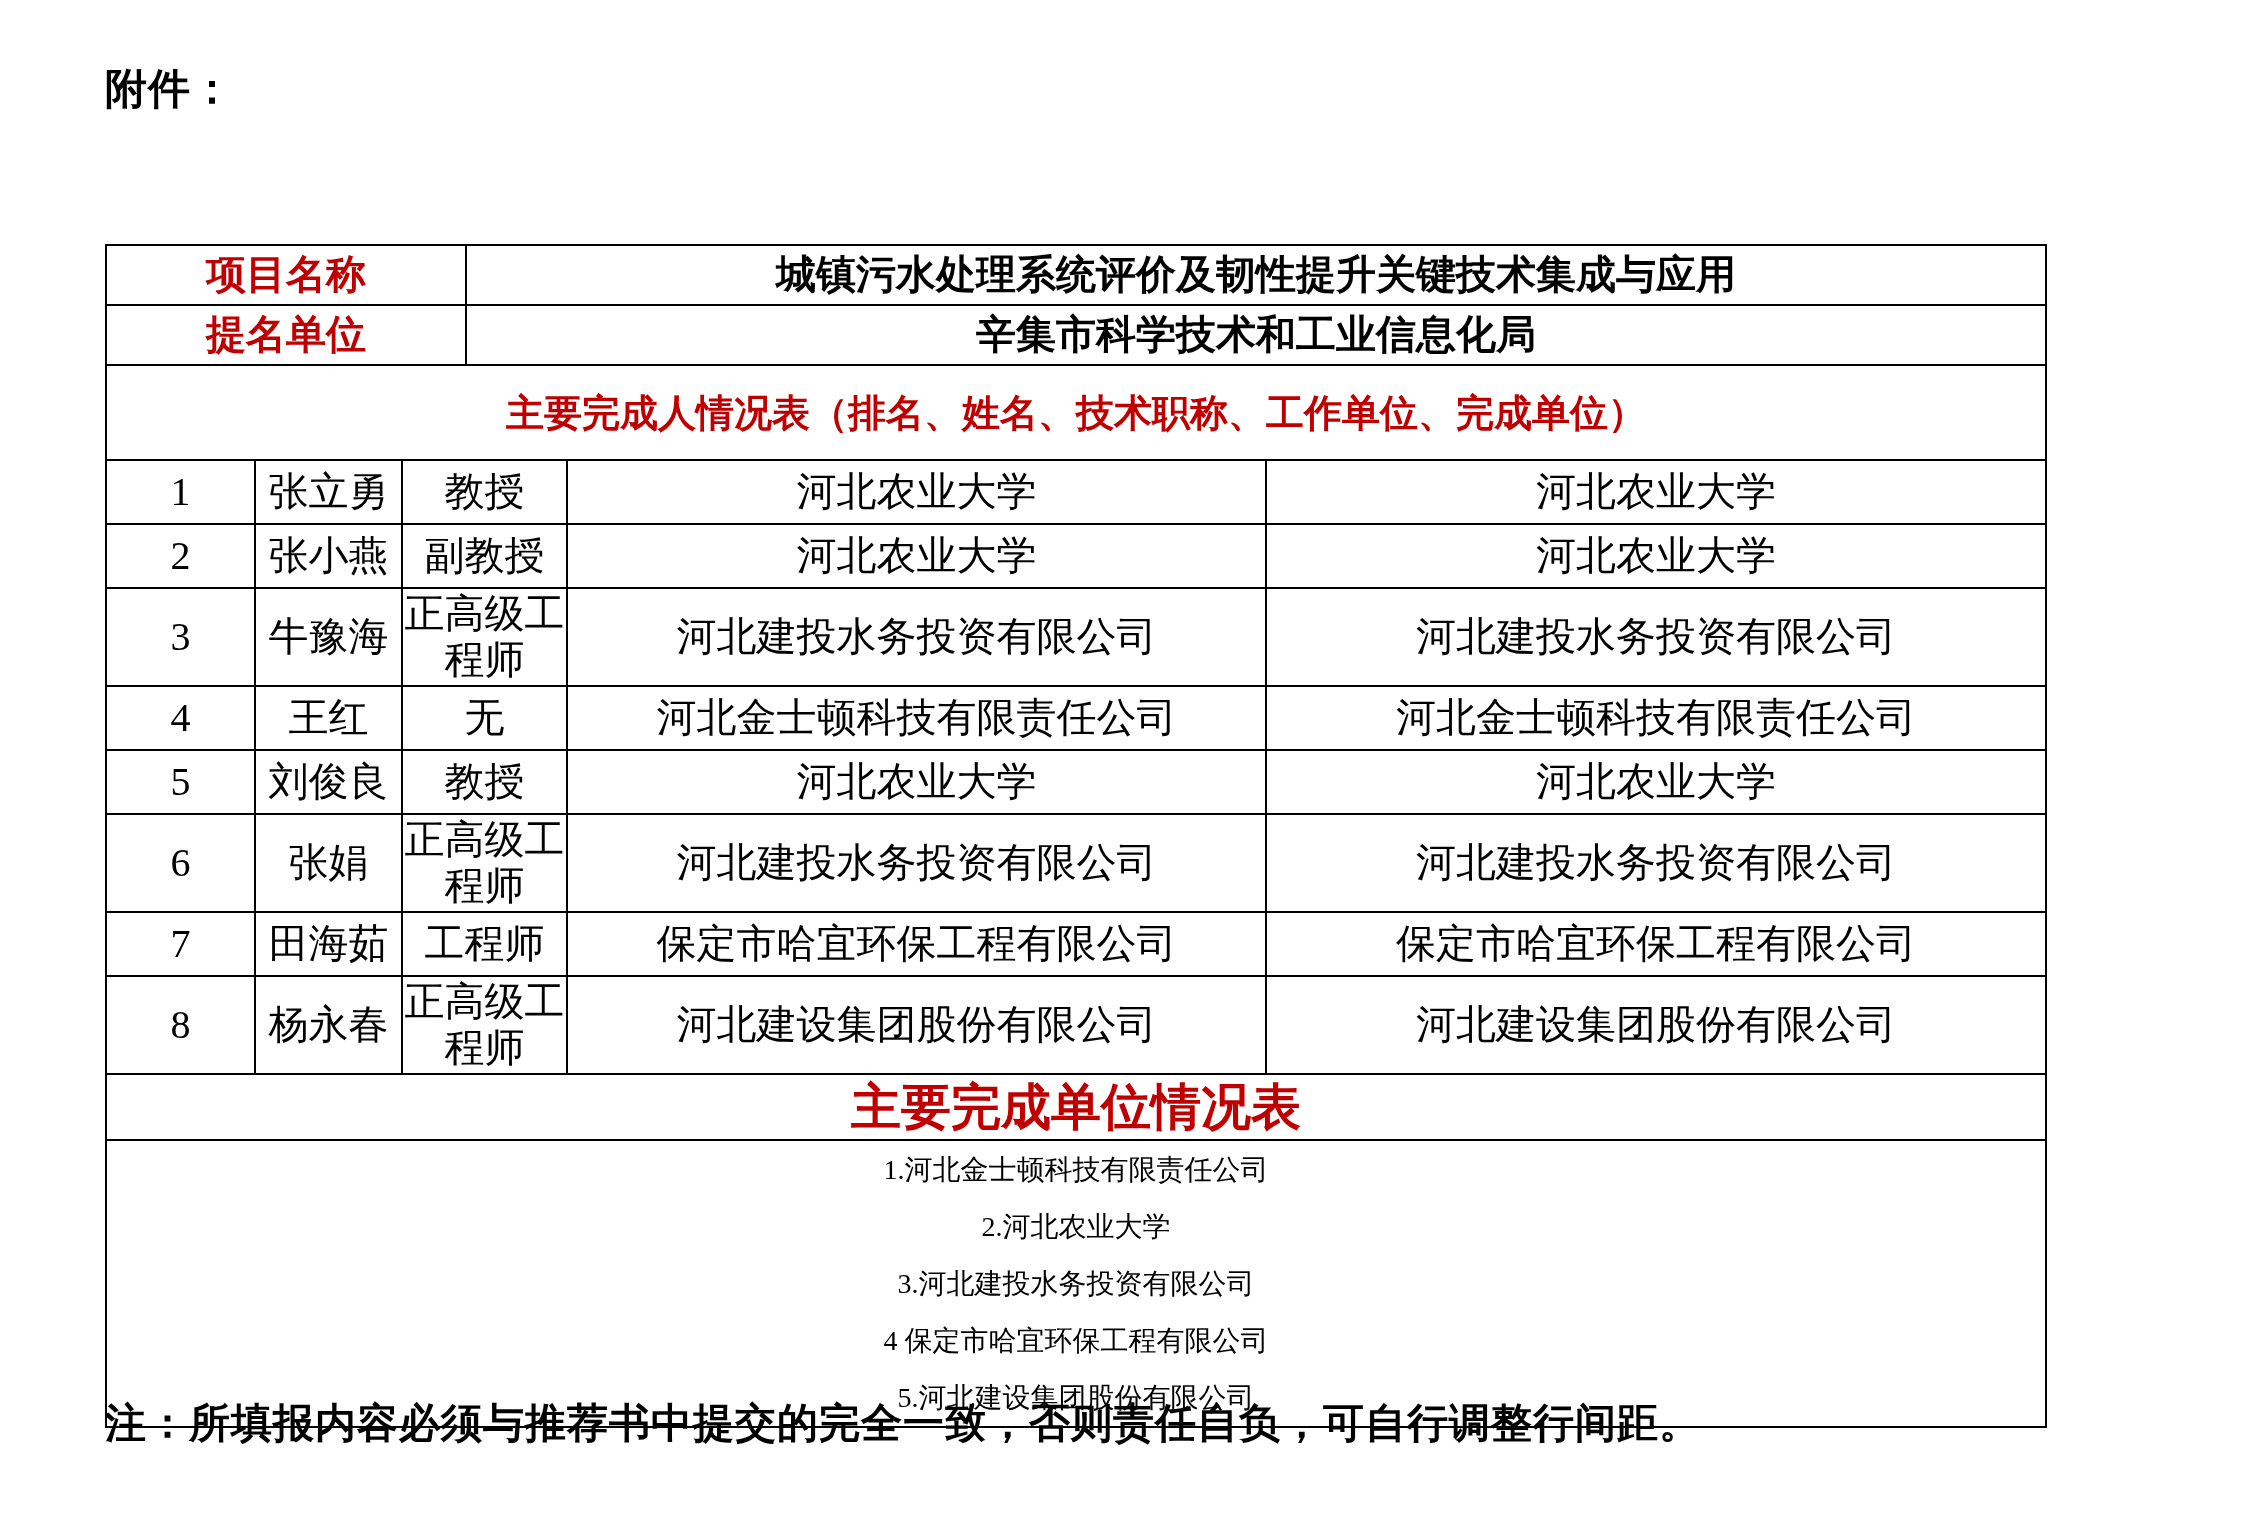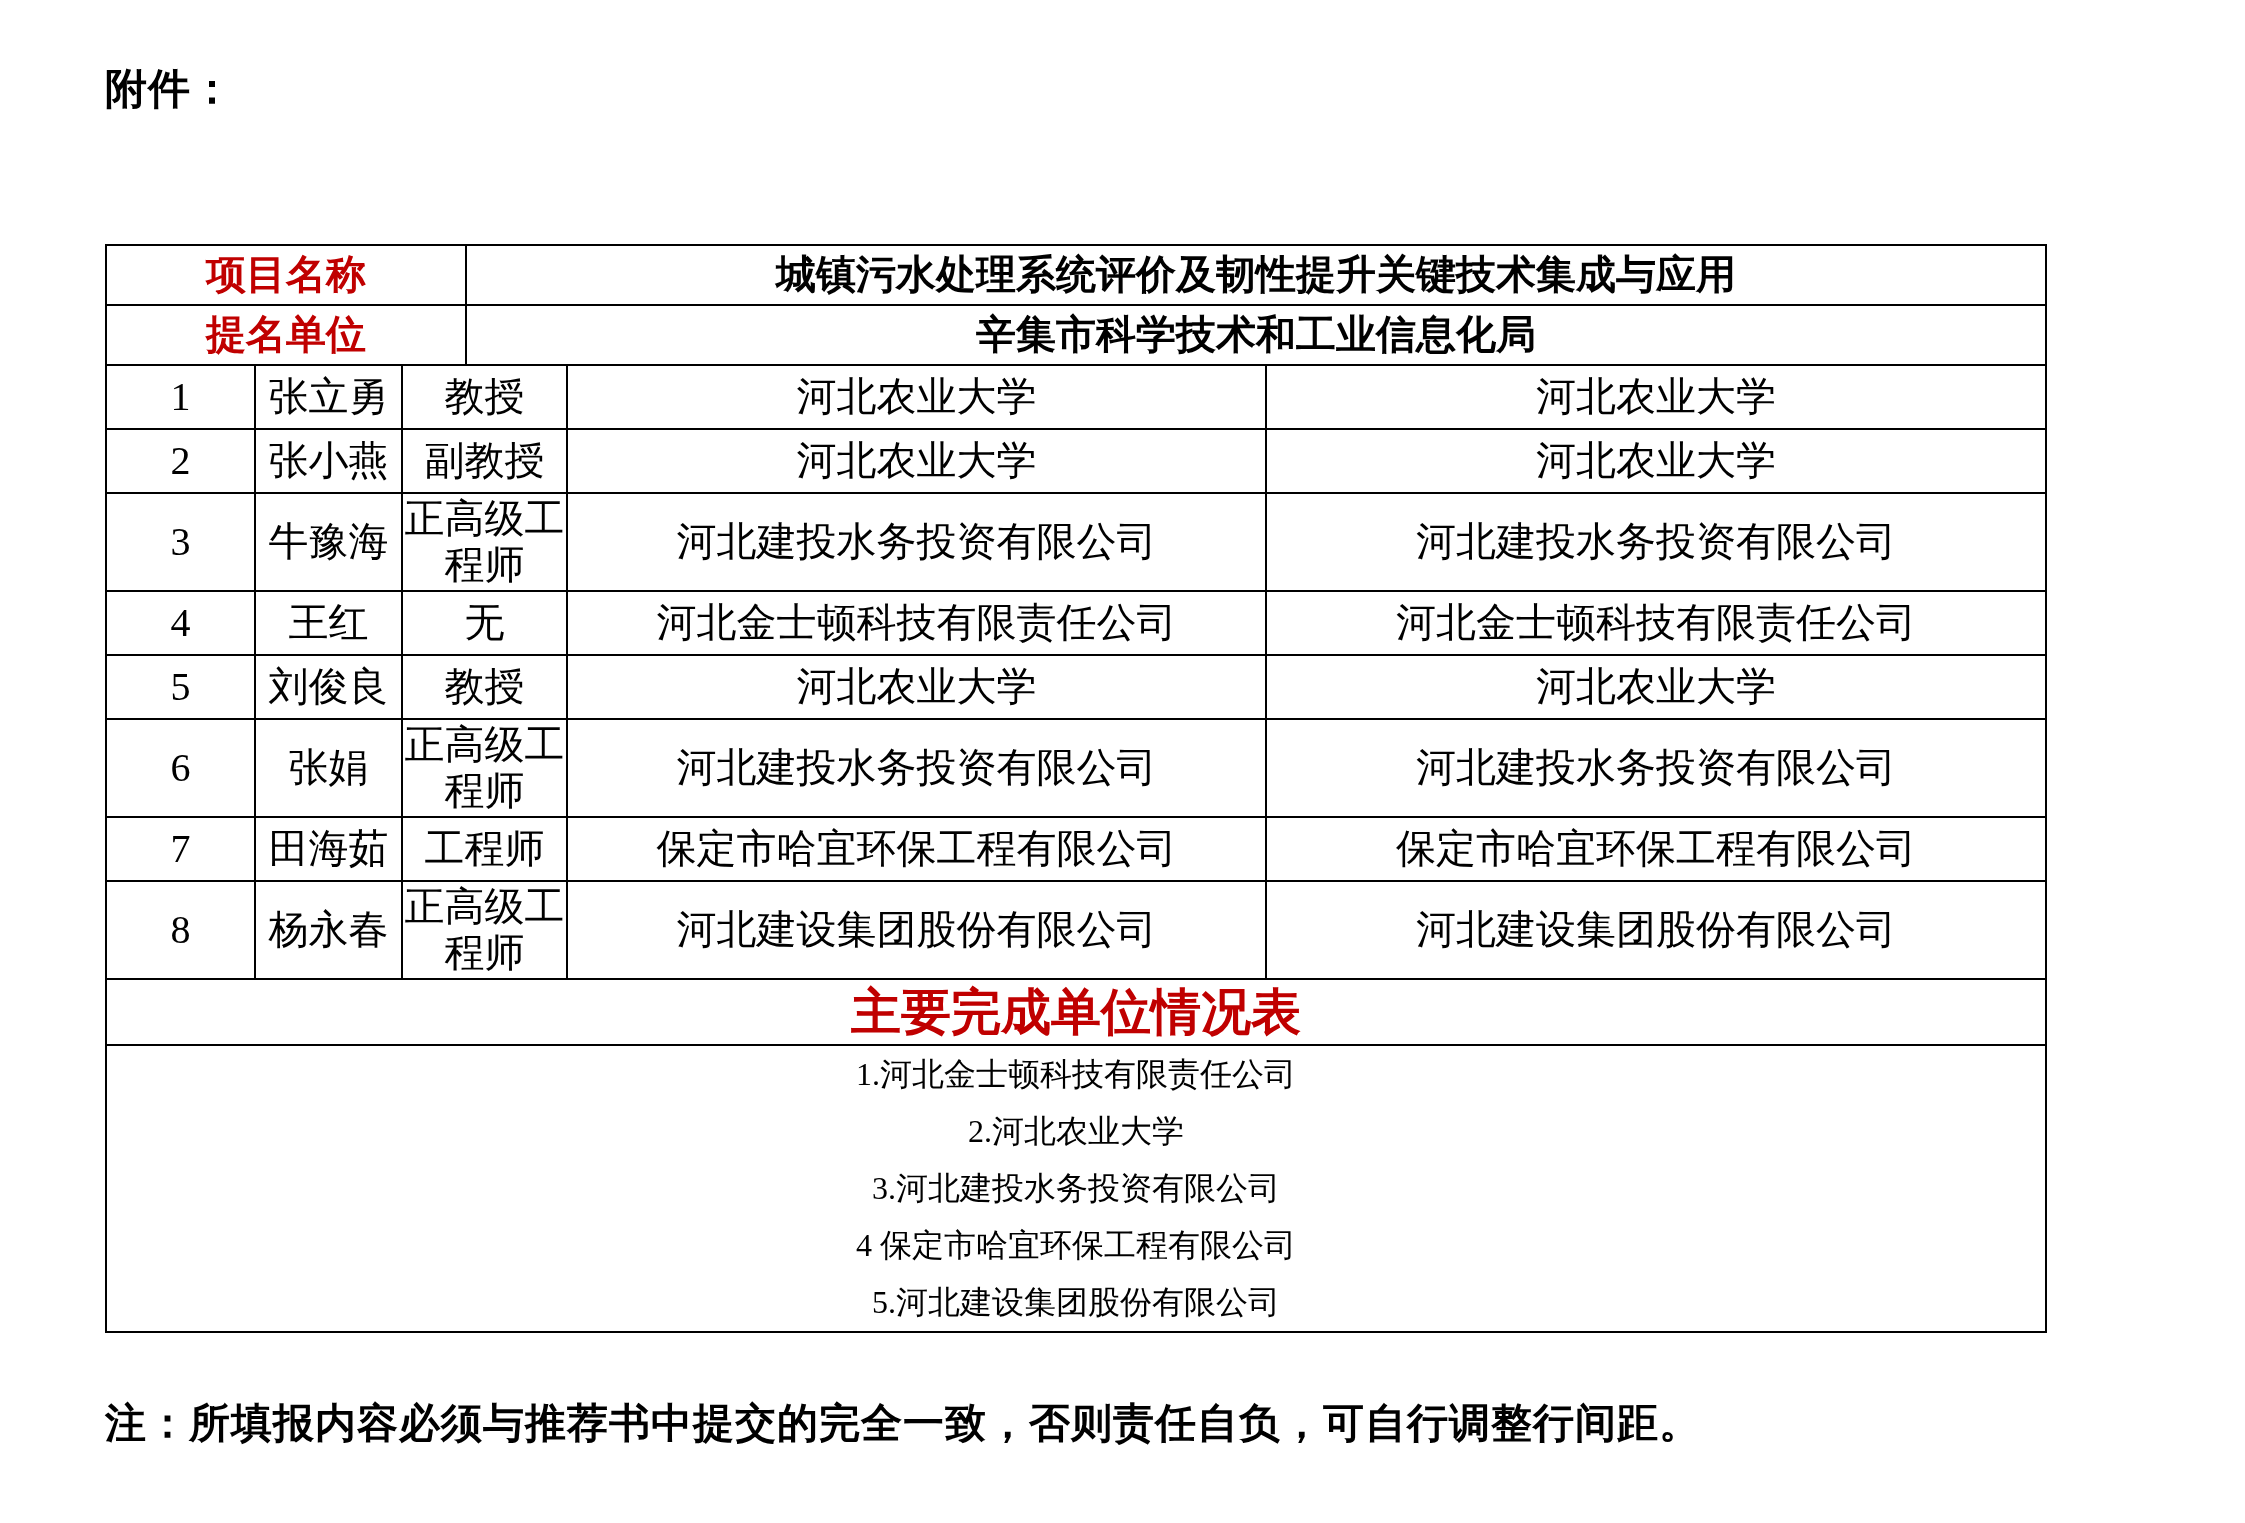--- a/index.html
+++ b/index.html
@@ -39,21 +39,21 @@
   tr.r-title  { height: 95px; }
   tr.r-head   { height: 74px; }
   tr.r-single { height: 64px; }
   tr.r-double { height: 98px; }
   tr.r-section{ height: 66px; }
   tr.r-units  { height: 175px; }
 
   .red  { color: var(--accent); font-weight: bold; margin-top: 23px; }
   .bold { font-weight: bold; }
   td.units-cell { text-align: left; vertical-align: middle; padding: 6px 4px 6px 10px; }
-  .unit-line { font-size: 32px; line-height: 57px; white-space: nowrap; font-family: Liberation Serif, serif; }
+  .unit-line { font-size: 28px; line-height: 57px; white-space: nowrap; font-family: Liberation Serif, serif; }
 
   .note {
     position: absolute; left: 105px; top: 1396px;
     font-size: 41px; font-weight: bold; letter-spacing: 1px;
   }
 </style>
 </head>
 <body>
 
 <div class="page">
@@ -75,20 +75,23 @@
         <tr class="r-info">
       <td colspan="3" class="red">项目名称</td>
       <td colspan="3" class="bold">城镇污水处理系统评价及韧性提升关键技术集成与应用</td>
     </tr>
 
     <tr class="r-info">
       <td colspan="3" class="red">提名单位</td>
       <td colspan="3" class="bold">辛集市科学技术和工业信息化局</td>
     </tr>
 
+    <tr class="r-title">
+      <td colspan="6" class="red" style="font-size:38px">主要完成人情况表（排名、姓名、技术职称、工作单位、完成单位）</td>
+    </tr>
 
 
     <tr class="r-single">
       <td>1</td>
       <td>张立勇</td>
       <td colspan="2">教授</td>
       <td>河北农业大学</td>
       <td>河北农业大学</td>
     </tr>
 

